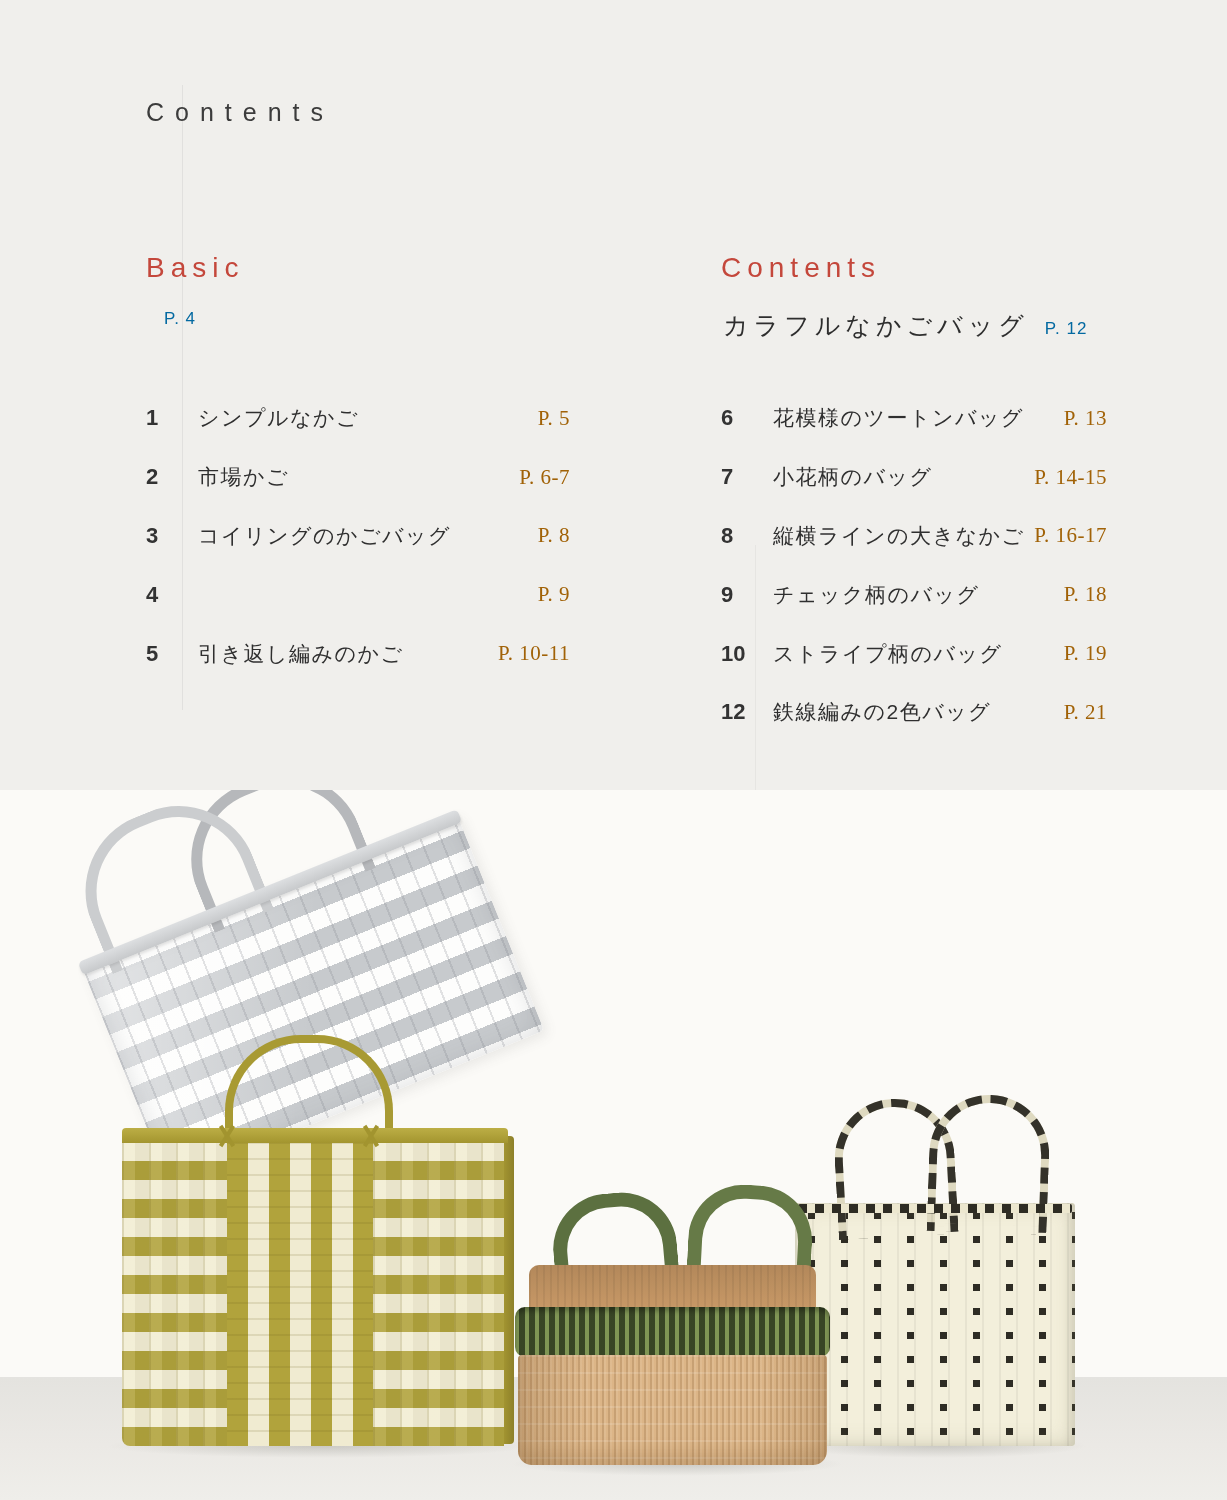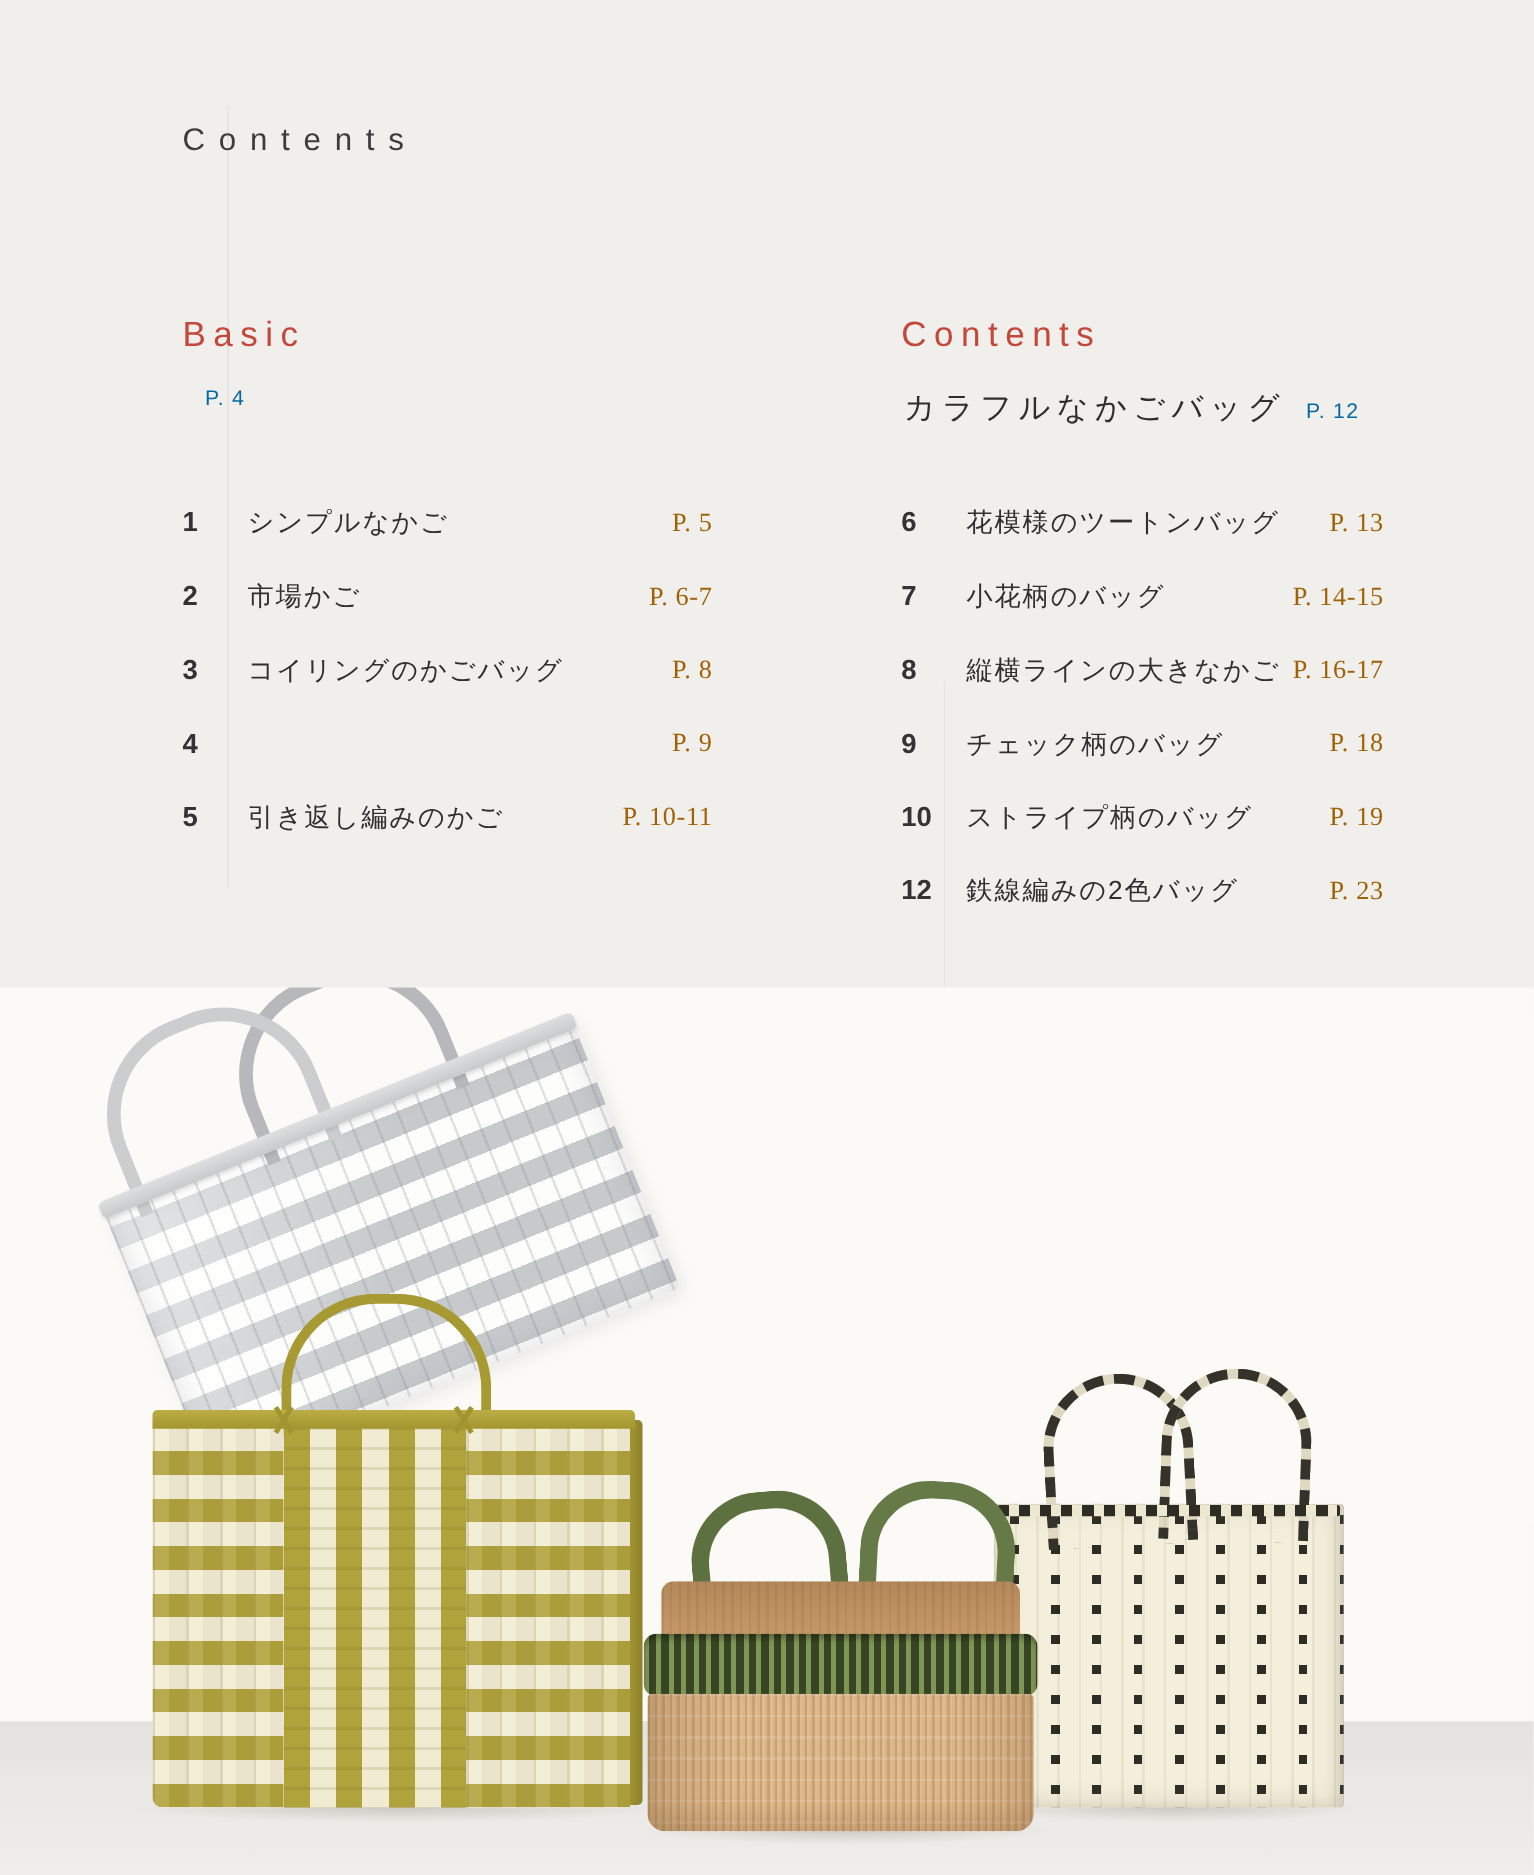--- a/index.html
+++ b/index.html
@@ -256,21 +256,21 @@
         <span class="item-page">P. 18</span>
       </li>
       <li>
         <span class="item-num">10</span>
         <span class="item-title">ストライプ柄のバッグ</span>
         <span class="item-page">P. 19</span>
       </li>
       <li>
         <span class="item-num">12</span>
         <span class="item-title">鉄線編みの2色バッグ</span>
-        <span class="item-page">P. 23</span>
+        <span class="item-page">P. 21</span>
       </li>
     </ol>
   </section>
 
   <div class="scene">
     <div class="floor"></div>
 
     <div class="floor-shadow" style="left:105px;top:644px;width:430px;"></div>
     <div class="floor-shadow" style="left:510px;top:662px;width:335px;"></div>
     <div class="floor-shadow" style="left:788px;top:644px;width:300px;"></div>

